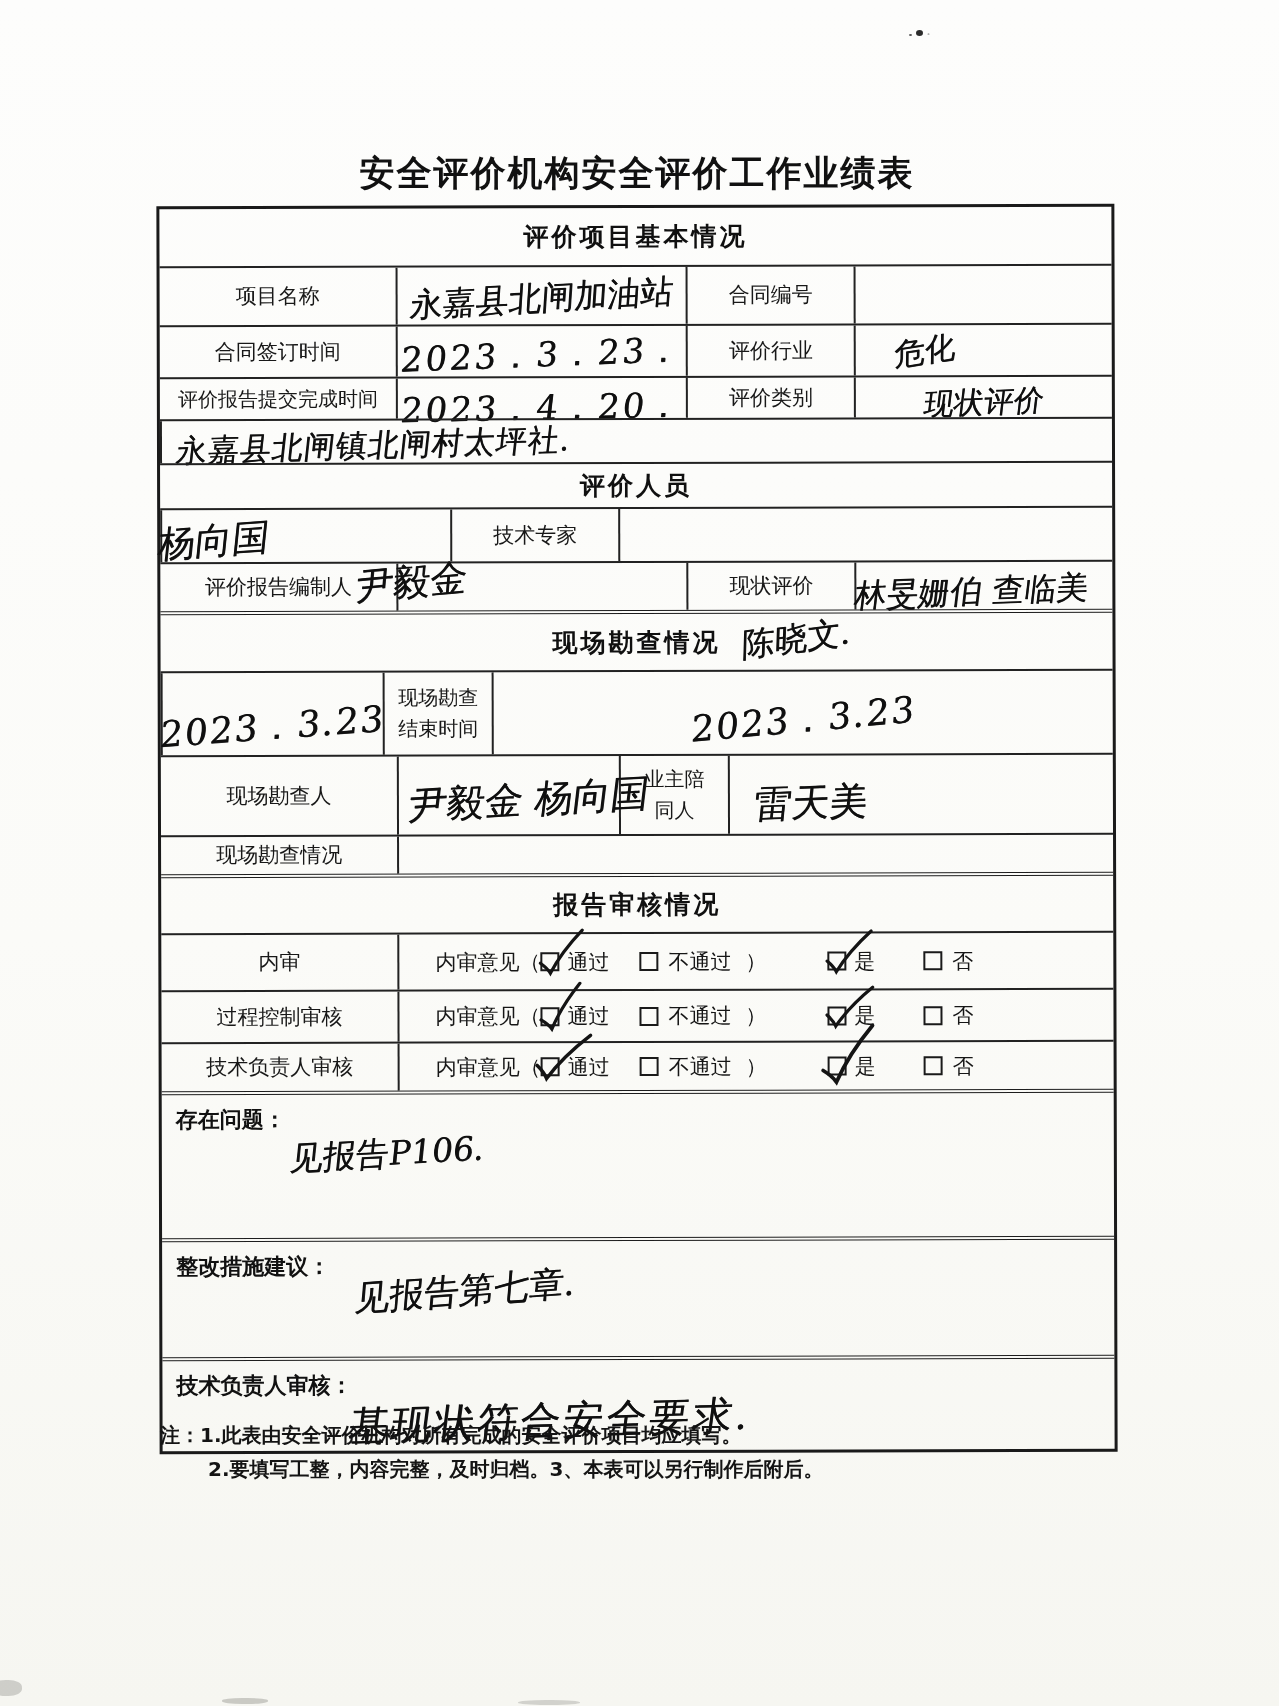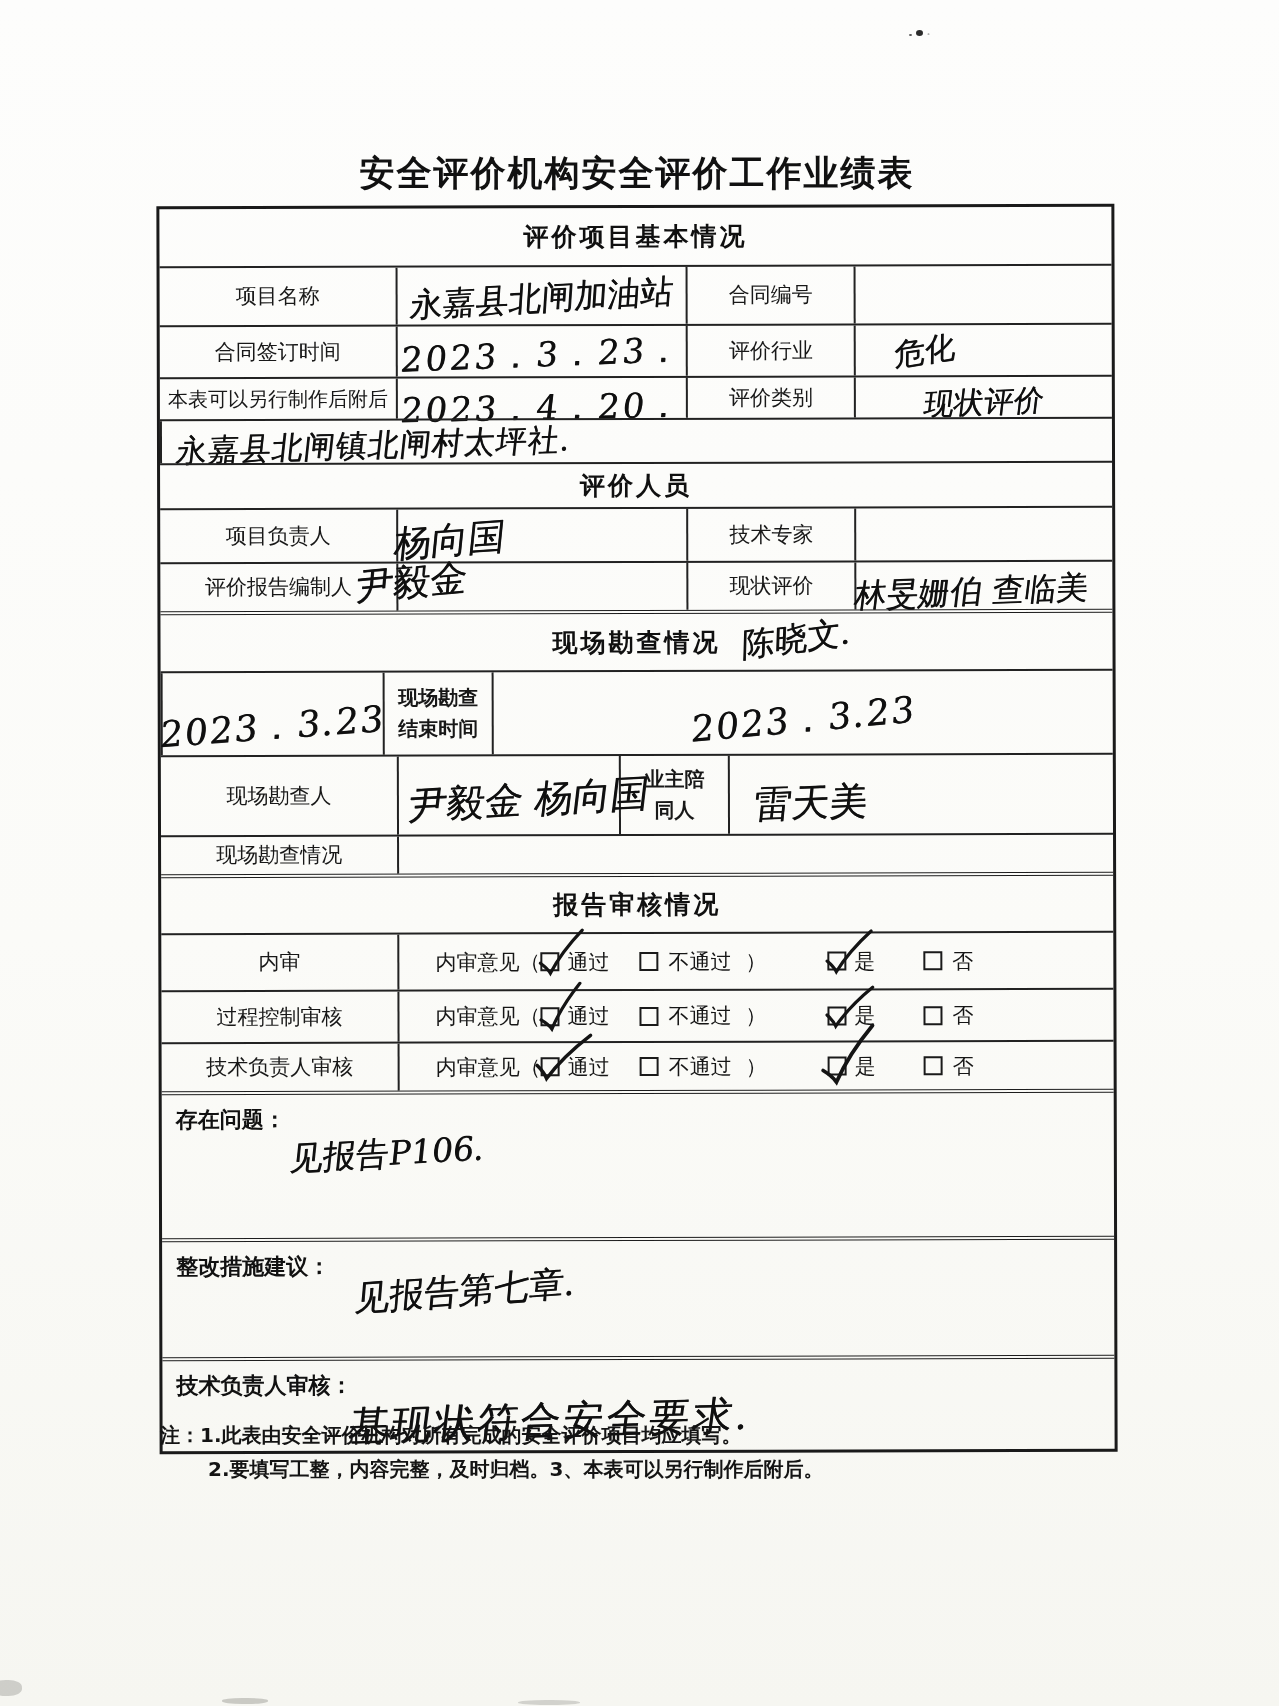--- a/index.html
+++ b/index.html
@@ -24,21 +24,21 @@
   .cell.nb{border-left:none;}
   .c1{width:24.8%;}
   .c2{width:30.5%;}
   .c3{width:17.6%;}
   .c4{flex:1;}
   .s2{width:23.3%;}
   .s3{width:11.5%;}
   .s4{flex:1;}
   .rest{flex:1;}
   .lbl{font-size:21px;color:#181818;text-align:center;line-height:1.35;}
-  .lbl2{font-size:20px;color:#181818;text-align:center;line-height:1.55;display:flex;flex-direction:column;font-weight:bold;}
+  .lbl2{font-size:20px;color:#181818;text-align:center;line-height:1.55;display:flex;flex-direction:column;}
   .sec{justify-content:center;align-items:center;display:flex;}
   .sectxt{font-size:25px;font-weight:700;letter-spacing:3px;color:#101010;}
   .hw{
     font-family:"DejaVu Serif",serif;color:#0f0f0f;display:inline-block;
     white-space:nowrap;text-shadow:0.4px 0.3px 0 #2a2a2a;line-height:1;
   }
   .audit-content{flex:1;display:flex;align-items:center;border-left:2px solid #222;
     padding:0 140px 0 36px;font-size:21px;box-sizing:border-box;}
   .atext{white-space:pre;text-align:right;}
   .cb{display:inline-block;width:19px;height:19px;border:2px solid #1a1a1a;position:relative;
@@ -95,21 +95,21 @@
     <div class="cell c3">
       <span class="lbl">评价行业</span>
     </div>
     <div class="cell c4" style="justify-content:flex-start;overflow:visible;">
       <span class="hw" style="font-size:31px;margin-left:38px;transform:rotate(-9deg) skewX(-10deg);">危化</span>
     </div>
   </div>
 
   <div class="row" style="height:40px">
     <div class="cell nb c1">
-      <span class="lbl" style="font-size:20px;">本表可以另行制作后附后</span>
+      <span class="lbl" style="font-size:20px;">评价报告提交完成时间</span>
     </div>
     <div class="cell c2" style="overflow:visible;">
       <span class="hw" style="font-size:34px;letter-spacing:3px;transform:rotate(-1deg) skewX(-8deg);margin-top:18px;">2023．4．20．</span>
     </div>
     <div class="cell c3">
       <span class="lbl">评价类别</span>
     </div>
     <div class="cell c4" style="overflow:visible;">
       <span class="hw" style="font-size:30px;transform:rotate(-2deg) skewX(-9deg);margin-top:10px;">现状评价</span>
     </div>
@@ -119,23 +119,20 @@
     <div class="cell rest" style="justify-content:flex-start;overflow:visible;">
       <span class="hw" style="font-size:31px;margin-left:14px;letter-spacing:1px;transform:rotate(-1.5deg) skewX(-8deg);margin-top:6px;">永嘉县北闸镇北闸村太坪社.</span>
     </div>
   </div>
 
   <div class="row sec" style="height:43px">
     <span class="sectxt">评价人员</span>
   </div>
 
   <div class="row" style="height:52px">
-    <div class="cell nb c1">
-      <span class="lbl">项目负责人</span>
-    </div>
     <div class="cell c2" style="justify-content:flex-start;overflow:visible;">
       <span class="hw" style="font-size:37px;margin-left:-4px;transform:rotate(-4deg) skewX(-10deg);margin-top:8px;">杨向国</span>
     </div>
     <div class="cell c3">
       <span class="lbl">技术专家</span>
     </div>
     <div class="cell c4">
       <span class="hw"></span>
     </div>
   </div>

